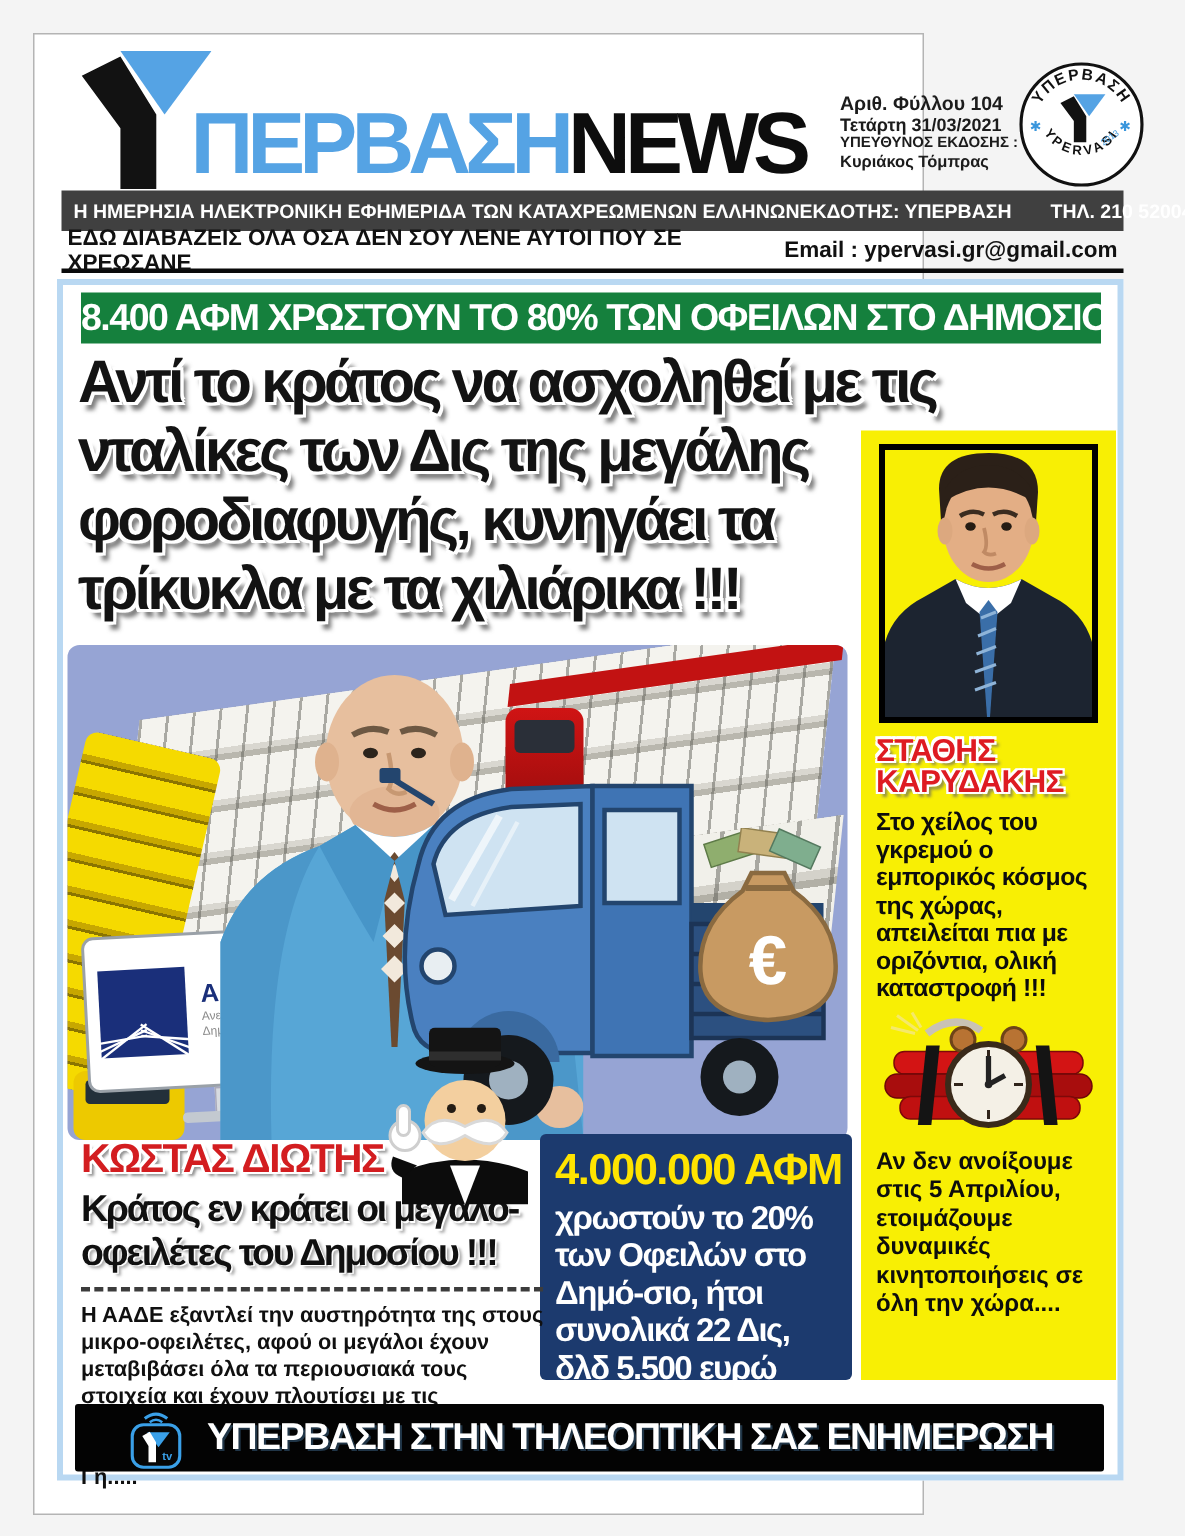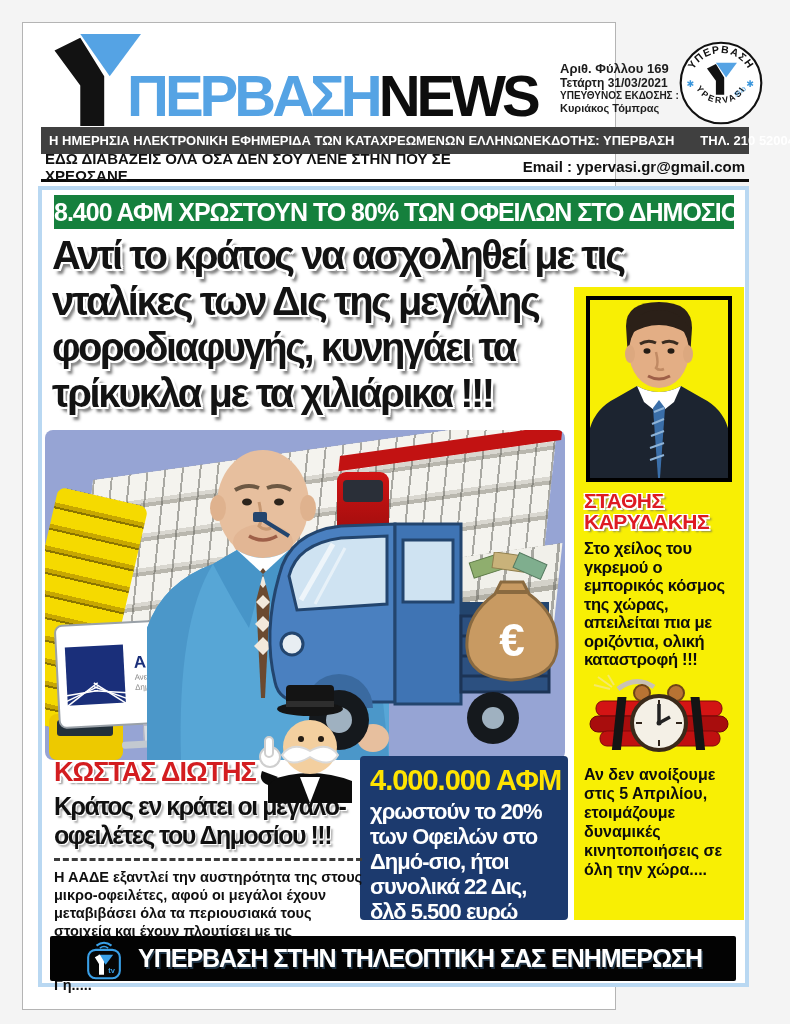--- a/index.html
+++ b/index.html
@@ -99,21 +99,21 @@
   <div class="page">
 
     <svg class="ylogo" viewBox="0 0 100 100">
       <polygon points="34,0 100,0 66,46" fill="#55a3e4"></polygon>
       <path d="M6,18 L34,4 L60,46 L60,100 L34,100 L34,56 Z" fill="#121212"></path>
     </svg>
     <div class="wordmark">
       <span class="blue">ΠΕΡΒΑΣΗ</span><span class="black">NEWS</span>
     </div>
     <div class="issuemeta">
-      <div class="l1">Αριθ. Φύλλου 169</div>
+      <div class="l1">Αριθ. Φύλλου 104</div>
       <div class="l2">Τετάρτη 31/03/2021</div>
       <div class="l3">ΥΠΕΥΘΥΝΟΣ ΕΚΔΟΣΗΣ :</div>
       <div class="l4">Κυριάκος Τόμπρας</div>
     </div>
     <svg class="seal" viewBox="0 0 100 100">
       <circle cx="50" cy="50" r="48" fill="#ffffff" stroke="#111" stroke-width="2.5"></circle>
       <defs>
         <path id="arcTop" d="M14,60 A37,37 0 1 1 86,60" fill="none"></path>
         <path id="arcBot" d="M19,54 A34,34 0 0 0 81,54" fill="none"></path>
       </defs>
@@ -131,21 +131,21 @@
       </g>
       <text x="66" y="66" font-size="7" fill="#3a96dc" transform="rotate(-35 68 64)">2013</text>
     </svg>
 
     <div class="bar-black">
       <span class="bleft">Η ΗΜΕΡΗΣΙΑ ΗΛΕΚΤΡΟΝΙΚΗ ΕΦΗΜΕΡΙΔΑ ΤΩΝ ΚΑΤΑΧΡΕΩΜΕΝΩΝ ΕΛΛΗΝΩΝ</span>
       <span class="bcenter">ΕΚΔΟΤΗΣ: ΥΠΕΡΒΑΣΗ</span>
       <span class="bright">ΤΗΛ. 210 5200452-53</span>
     </div>
     <div class="bar-white">
-      <span class="wleft">ΕΔΩ ΔΙΑΒΑΖΕΙΣ ΟΛΑ ΟΣΑ ΔΕΝ ΣΟΥ ΛΕΝΕ ΣΤΗΝ ΠΟΥ ΣΕ ΧΡΕΩΣΑΝΕ</span>
+      <span class="wleft">ΕΔΩ ΔΙΑΒΑΖΕΙΣ ΟΛΑ ΟΣΑ ΔΕΝ ΣΟΥ ΛΕΝΕ ΑΥΤΟΙ ΠΟΥ ΣΕ ΧΡΕΩΣΑΝΕ</span>
       <span class="wright">Email : ypervasi.gr@gmail.com</span>
     </div>
 
     <div class="frame">
 
       <div class="kicker">8.400 ΑΦΜ ΧΡΩΣΤΟΥΝ ΤΟ 80% ΤΩΝ ΟΦΕΙΛΩΝ ΣΤΟ ΔΗΜΟΣΙΟ</div>
       <div class="headline hl1">Αντί το κράτος να ασχοληθεί με τις</div>
       <div class="headline hl2">νταλίκες των Δις της μεγάλης φοροδιαφυγής, κυνηγάει τα τρίκυκλα με τα χιλιάρικα !!!</div>
 
       <div class="collage">

